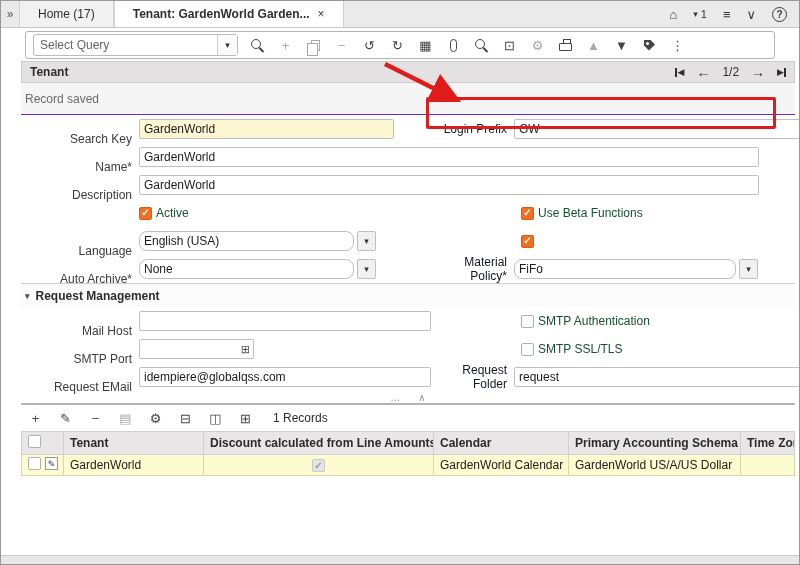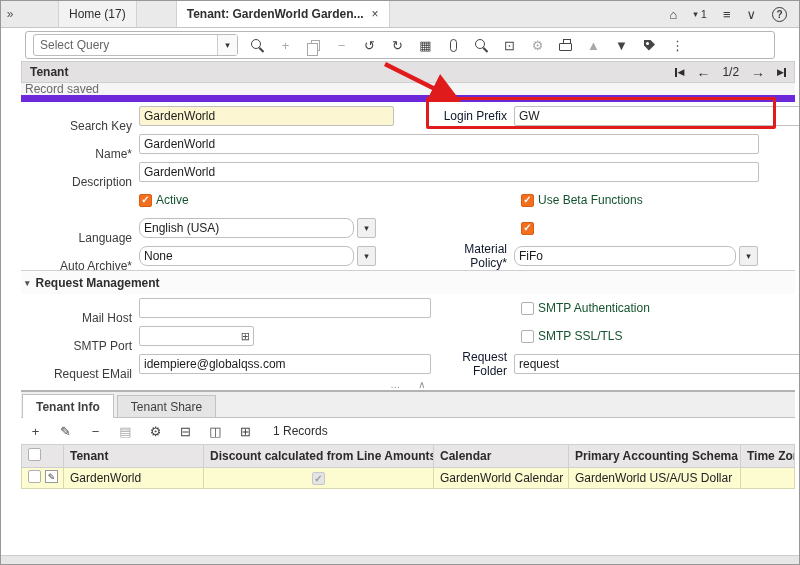--- a/index.html
+++ b/index.html
@@ -2,21 +2,21 @@
 <html><head>
 <meta charset="utf-8">
 <style>
   * {box-sizing:border-box; margin:0; padding:0;}
   body {margin:0; background:#fff; font-family:"Liberation Sans", sans-serif;}
   .app {position:relative; width:800px; height:565px; border:1px solid #979797; background:#fff; font-size:12px; color:#333; overflow:hidden;}
 
   
   .tabbar {height:27px; background:#ebeaea; border-bottom:1px solid #c6c6c6; display:flex; align-items:stretch;}
   .expander {width:18px; display:flex; align-items:center; justify-content:center; color:#555; cursor:pointer;}
-  .tab {display:flex; align-items:center; gap:8px; padding:0 10px; background:#f3f2f2; border-left:1px solid #d2d2d2; border-right:1px solid #d2d2d2; color:#2f2f2f; cursor:pointer;margin-left:39px;}
+  .tab {display:flex; align-items:center; gap:8px; padding:0 18px; background:#f3f2f2; border-left:1px solid #d2d2d2; border-right:1px solid #d2d2d2; color:#2f2f2f; cursor:pointer;}
   .tab.active {background:#fff; font-weight:bold;}
   .tab-close {font-size:12px; color:#444; font-weight:normal;}
   .tabbar-right {margin-left:auto; display:flex; align-items:center; gap:16px; padding-right:12px; color:#3a3a3a; font-size:13px;}
   .tr-item {display:inline-flex; align-items:center; gap:3px; cursor:pointer;}
   .badge-num {font-size:11px; color:#333;}
   .help-circle {display:inline-flex; align-items:center; justify-content:center; width:15px; height:15px; border:1.5px solid #3a3a3a; border-radius:50%; font-size:10px; font-weight:bold;}
   .small-caret {font-size:9px;}
 
   
   .toolbar {margin:3px 24px 2px 24px; height:28px; border:1px solid #b5b5b5; border-radius:3px; display:flex; align-items:center; padding:0 7px; gap:11px; background:#fff;}
@@ -39,21 +39,21 @@
   .i-editbox {display:inline-flex; align-items:center; justify-content:center; width:13px; height:13px; border:1px solid #999; background:#fff; font-size:9px; color:#333;}
 
   
   .win-header {margin:0 4px 0 20px; height:22px; background:#e3e1e1; border:1px solid #cfcdcd; display:flex; align-items:center; padding:0 8px; font-weight:bold; color:#2e2e2e;}
   .rec-nav {margin-left:auto; display:flex; align-items:center; gap:12px; font-weight:normal; color:#2e2e2e;}
   .nav-btn {display:inline-flex; align-items:center; cursor:pointer;}
   .nav-btn .tri {font-size:9px;}
   .nav-btn.arrow {font-size:14px;}
   .vbar {width:2px; height:9px; background:#2e2e2e; display:inline-block;}
   .rec-pos {font-size:12px;}
-  .statusbar {margin:0 4px 0 20px; height:19px; background:#f6f5f5; border-bottom:7px solid #6d28d9; display:flex; align-items:center; padding-left:4px; color:#6a6a6a;}
+  .statusbar {margin:0 4px 0 20px; height:32px; background:#f6f5f5; border-bottom:1px solid #6d28d9; display:flex; align-items:center; padding-left:4px; color:#6a6a6a;}
 
   
   .form {margin:0 4px 0 20px; background:#fff;}
   .frow {position:relative; display:flex; align-items:center; height:28px;}
   .lbl {width:118px; padding-right:7px; text-align:right; color:#3c3c3c; flex:none;margin-top:20px;}
   .rcol {position:absolute; left:410px; display:flex; align-items:center;}
   .rcol2 {position:absolute; left:500px; display:flex; align-items:center;}
   .rlbl {width:83px; padding-right:7px; text-align:right; color:#0f172a; flex:none;}
   .inp {height:20px; border:1px solid #bfbfbf; border-radius:2px; padding:0 4px; font:12px "Liberation Sans", sans-serif; color:#1c1c1c; background:#fff; outline:none;}
   .mandatory {background:#fdf6d3;}
@@ -290,28 +290,20 @@
       </div>
     </div>
 
     <div class="splitter">
       <span>…</span>
       <span>∧</span>
     </div>
   </div>
 
   <div class="detail">
-    <div class="dtabs">
-      <div class="dtab active">
-          <span>Tenant Info</span>
-        </div>
-      <div class="dtab">
-          <span>Tenant Share</span>
-        </div>
-    </div>
 
     <div class="dtoolbar">
       <span class="tbi">
           <span>+</span>
         </span>
       <span class="tbi">
           <span>✎</span>
         </span>
       <span class="tbi">
           <span>−</span>

